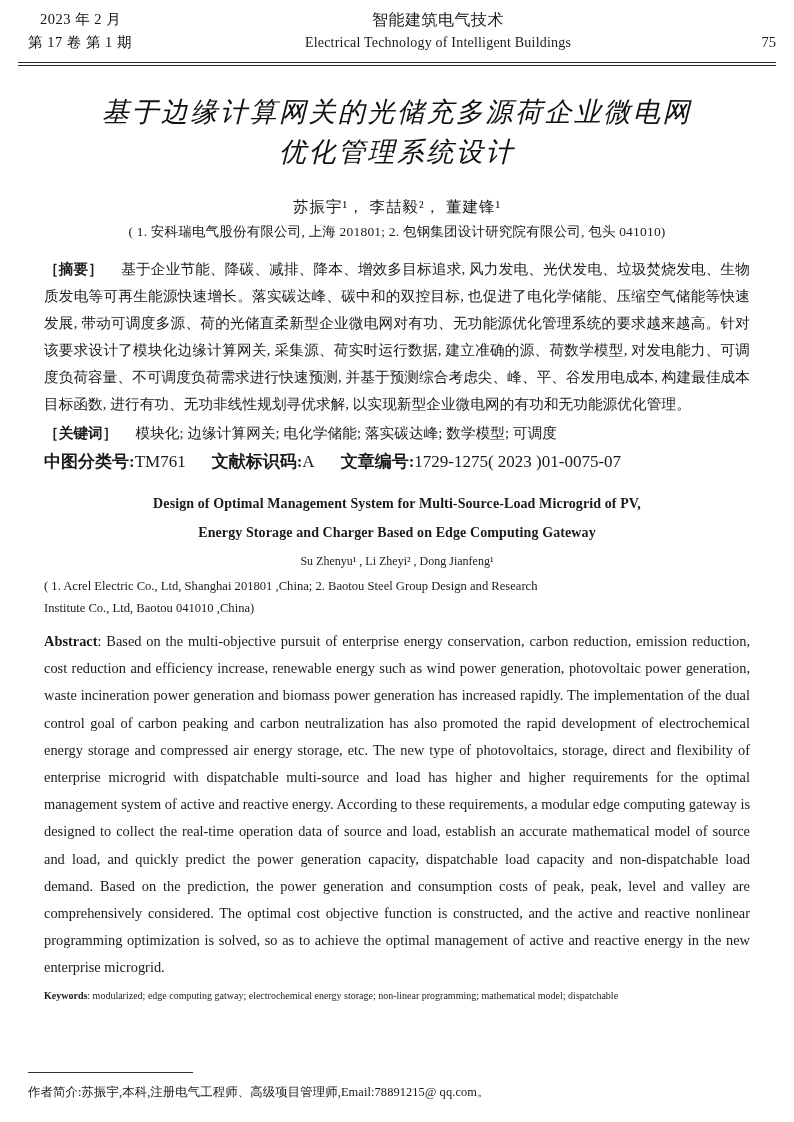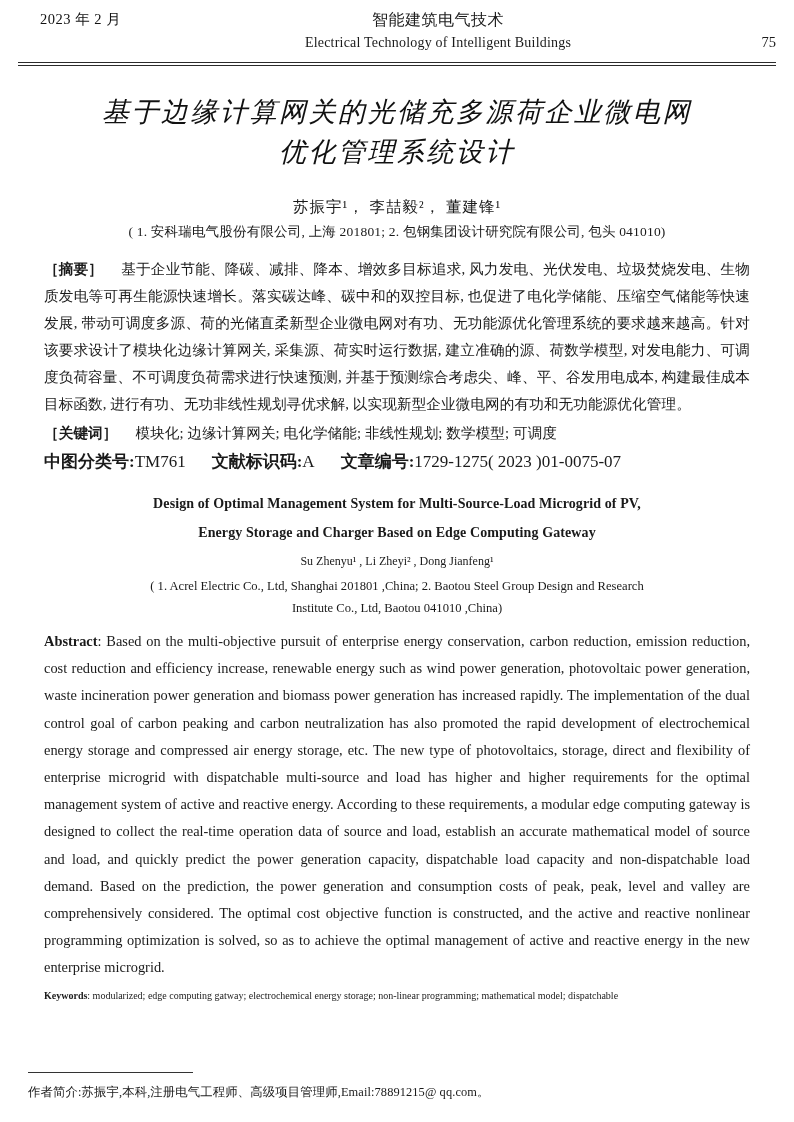--- a/index.html
+++ b/index.html
@@ -154,21 +154,21 @@
   .en-title .tl { display: block; }
 
   .en-authors {
     text-align: center;
     font-size: 12px;
     line-height: 25px;
     margin-top: 2px;
   }
 
   .en-affil {
-    text-align: center;
+    text-align: left;
     font-size: 12.6px;
     line-height: 22px;
     margin-top: 1px;
   }
   .en-affil .ln { display: block; }
 
   .en-abstract {
     margin-top: 9px;
     font-size: 14.4px;
     line-height: 27.2px;
@@ -202,20 +202,21 @@
   }
 </style>
 </head>
 <body>
 
 <div class="page">
 
   <div class="runhead">
     <div class="runhead-left">
       <div class="l1">2023 年 2 月</div>
+      <div class="l2">第 17 卷 第 1 期</div>
     </div>
     <div class="runhead-center">
       <div class="c1">智能建筑电气技术</div>
       <div class="c2">Electrical Technology of Intelligent Buildings</div>
     </div>
     <div class="runhead-right">75</div>
   </div>
   <div class="rule-double"></div>
 
   <div class="body">
@@ -227,21 +228,21 @@
 
     <div class="cn-authors">苏振宇¹，  李喆毅²，  董建锋¹</div>
 
     <div class="cn-affil">( 1. 安科瑞电气股份有限公司, 上海 201801; 2. 包钢集团设计研究院有限公司, 包头 041010)</div>
 
     <div class="cn-abstract">
       <span class="lbl-b">［摘要］</span><span class="gap"></span><span>基于企业节能、降碳、减排、降本、增效多目标追求, 风力发电、光伏发电、垃圾焚烧发电、生物质发电等可再生能源快速增长。落实碳达峰、碳中和的双控目标, 也促进了电化学储能、压缩空气储能等快速发展, 带动可调度多源、荷的光储直柔新型企业微电网对有功、无功能源优化管理系统的要求越来越高。针对该要求设计了模块化边缘计算网关, 采集源、荷实时运行数据, 建立准确的源、荷数学模型, 对发电能力、可调度负荷容量、不可调度负荷需求进行快速预测, 并基于预测综合考虑尖、峰、平、谷发用电成本, 构建最佳成本目标函数, 进行有功、无功非线性规划寻优求解, 以实现新型企业微电网的有功和无功能源优化管理。</span>
     </div>
 
     <div class="cn-keywords">
-      <span class="lbl-b">［关键词］</span><span class="gap"></span><span>模块化; 边缘计算网关; 电化学储能; 非线性规划; 数学模型; 可调度</span>
+      <span class="lbl-b">［关键词］</span><span class="gap"></span><span>模块化; 边缘计算网关; 电化学储能; 落实碳达峰; 数学模型; 可调度</span>
     </div>
 
     <div class="cn-class">
       <span class="seg"><span class="lbl-b">中图分类号:</span><span>TM761</span></span><span class="seg"><span class="lbl-b">文献标识码:</span><span>A</span></span><span class="seg"><span class="lbl-b">文章编号:</span><span>1729-1275( 2023 )01-0075-07</span></span>
     </div>
 
     <div class="en-title">
       <span class="tl">Design of Optimal Management System for Multi-Source-Load Microgrid of PV,</span>
       <span class="tl">Energy Storage and Charger Based on Edge Computing Gateway</span>
     </div>

